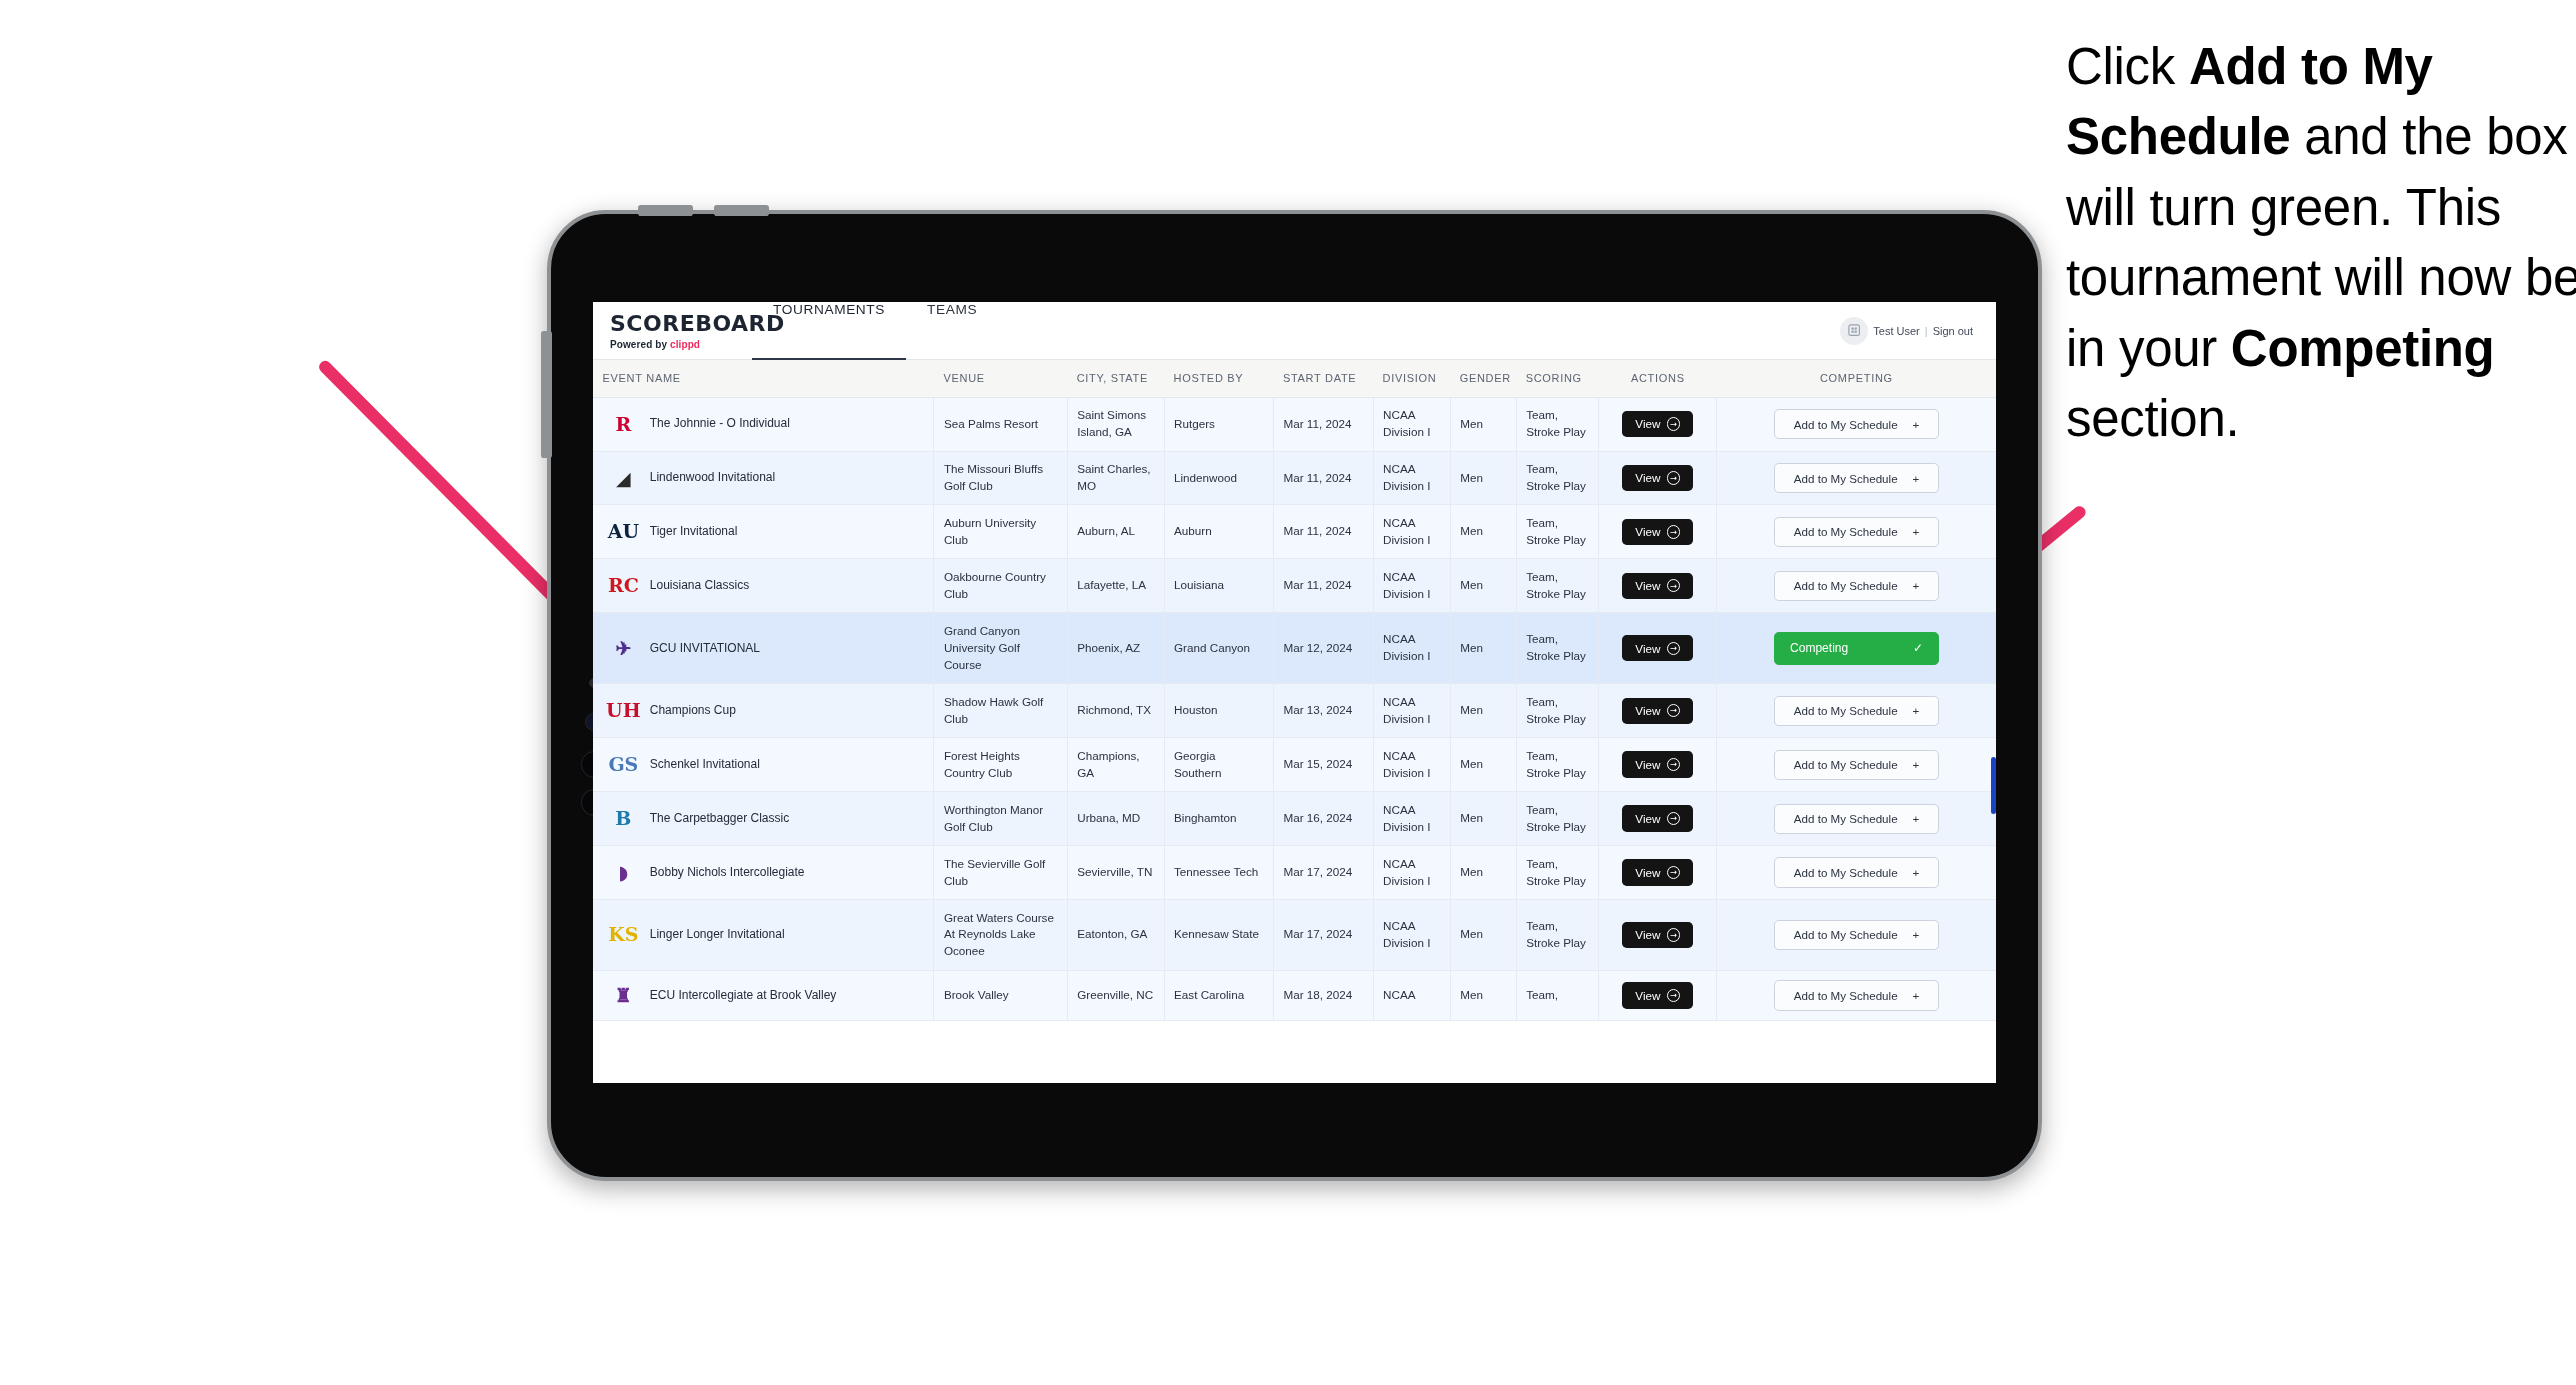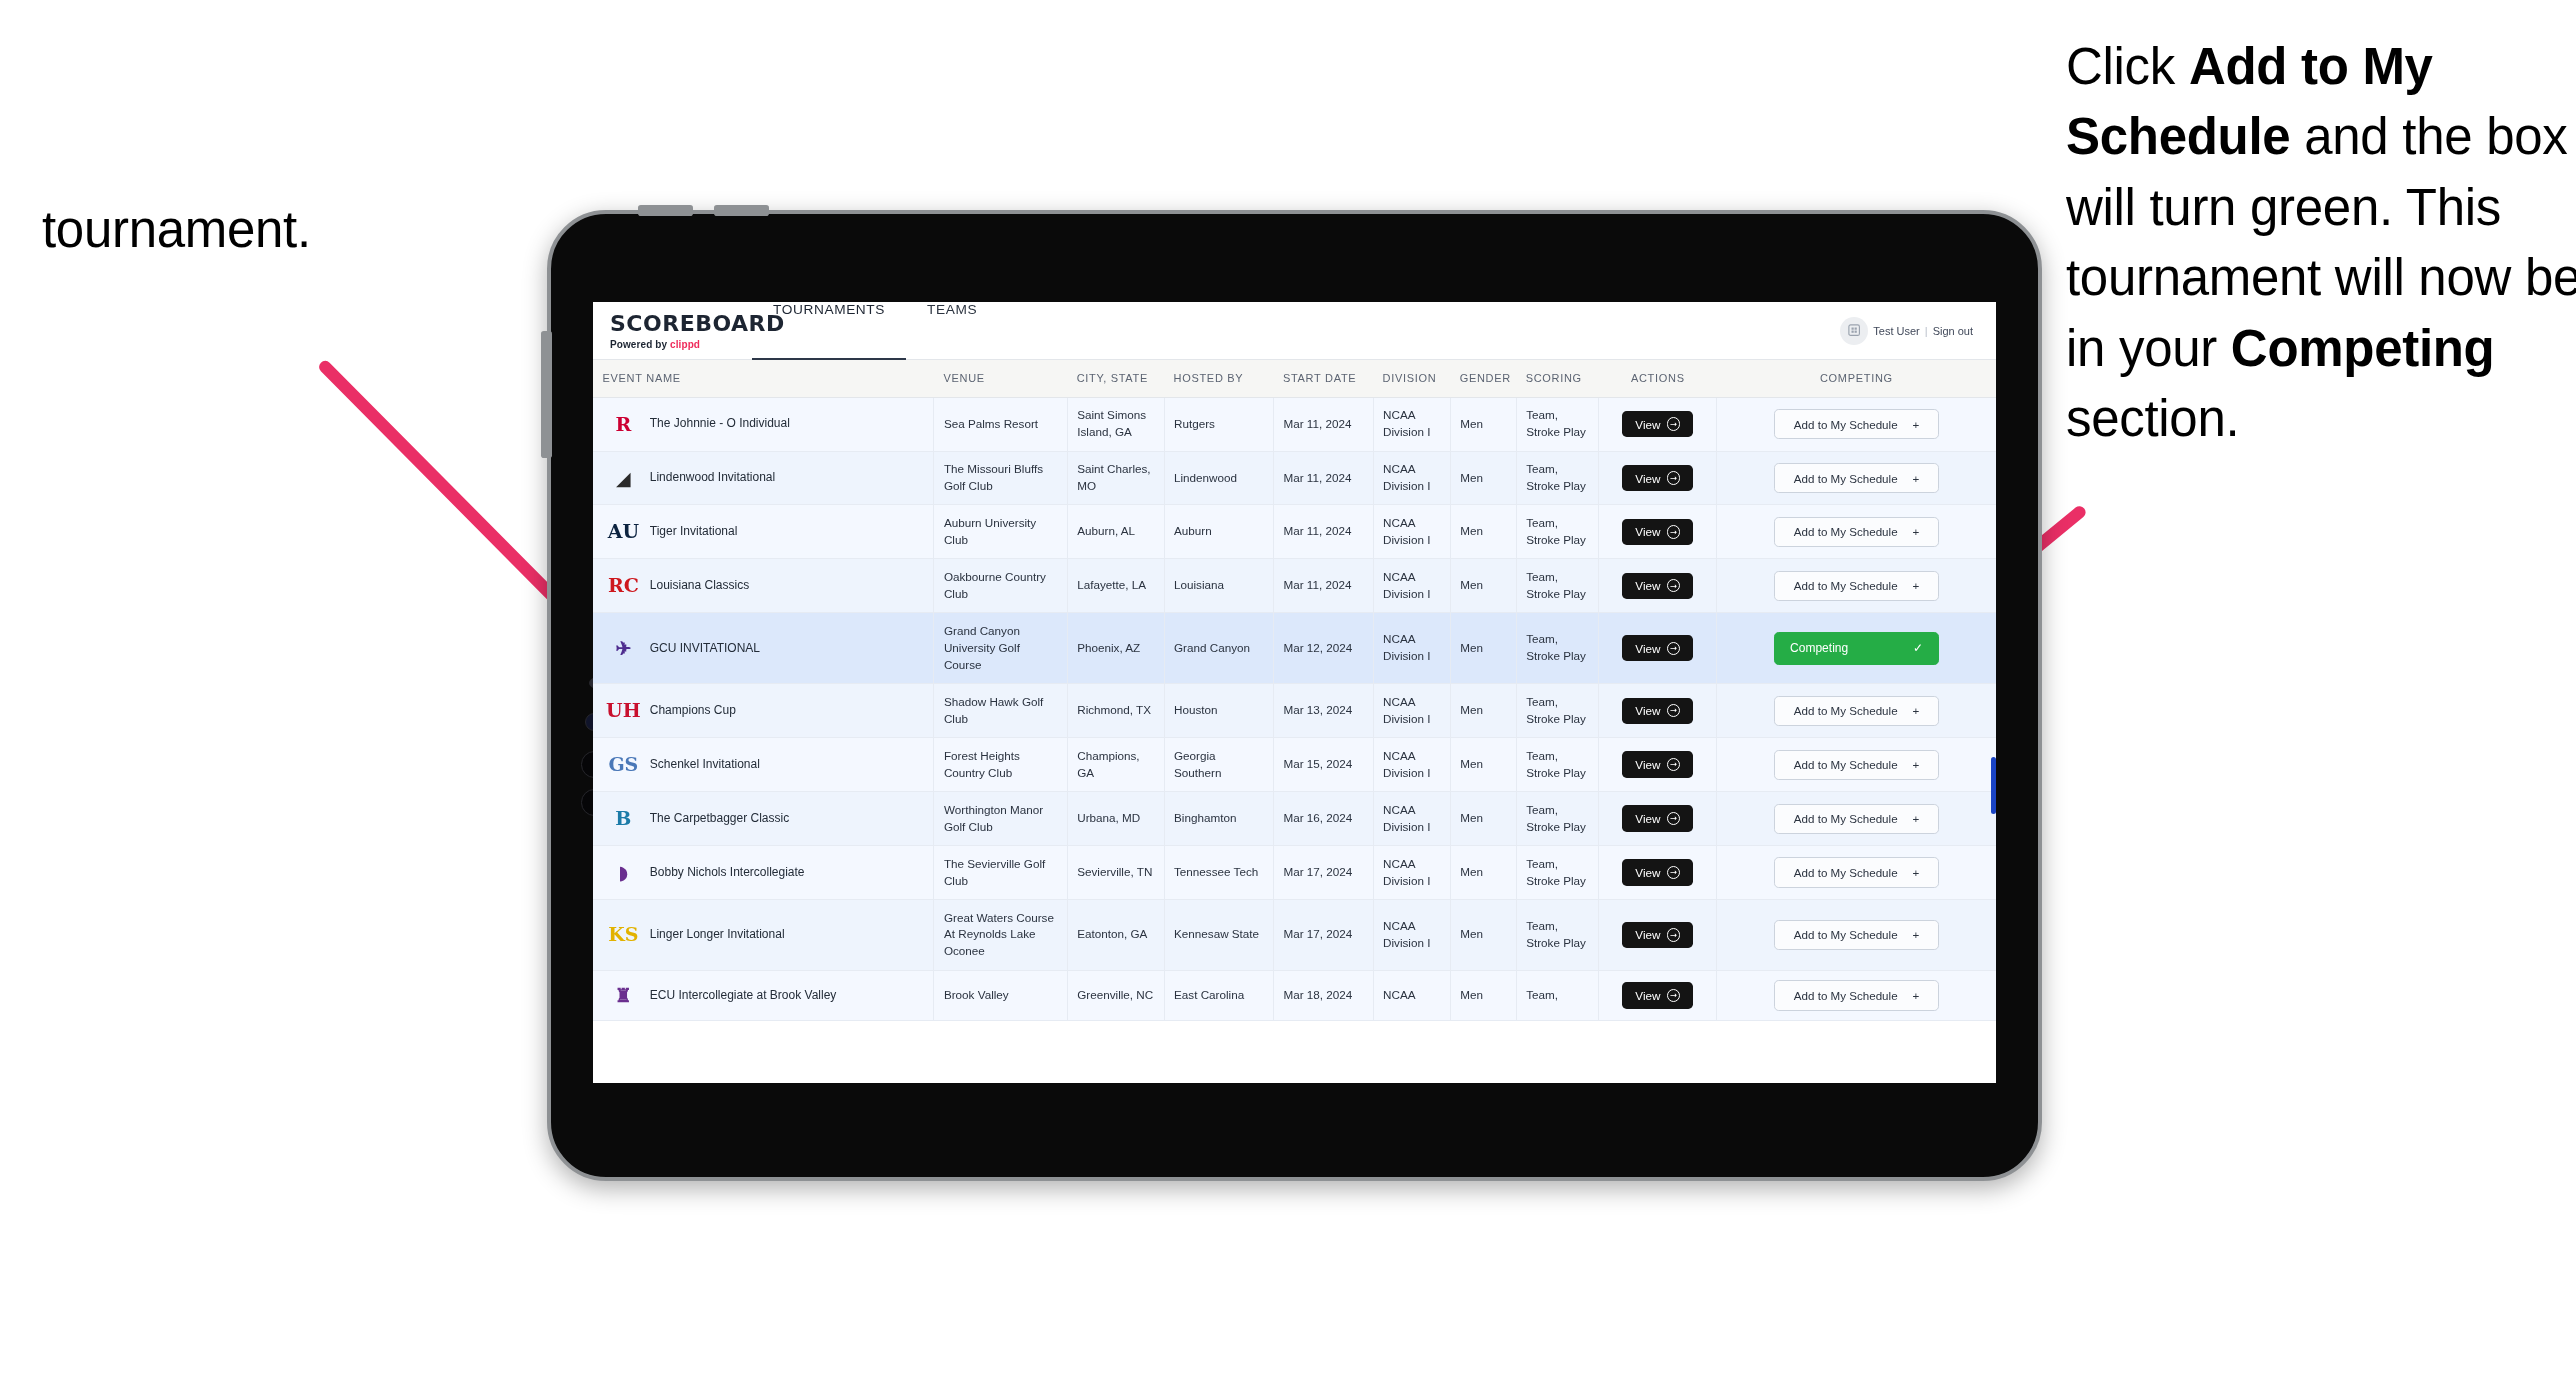--- a/index.html
+++ b/index.html
@@ -180,21 +180,21 @@
   .ev-logo {
     width: 26.5px; height: 26.5px; flex: none;
     display: flex; align-items: center; justify-content: center;
     font-weight: 900; font-size: 19px;
     font-family: "DejaVu Serif", serif;
     line-height: 1;
   }
   .ev-name { font-size: 12px; color: #232c38; }
 
   .btn-view {
-    display: inline-flex; align-items: center; gap: 6.6px;
+    display: inline-flex; gap: 6.6px;
     background: #141414; color: #fff;
     border: none; border-radius: 4.7px;
     font-size: 11.7px;
     padding: 6.6px 13.2px;
     cursor: pointer;
     font-family: "Liberation Sans", sans-serif;
   }
   .btn-view .circ {
     width: 13.2px; height: 13.2px; border-radius: 50%;
     border: 1.3px solid #fff;
@@ -231,21 +231,20 @@
     background: #1a44c4;
     border-radius: 2.8px;
   }
 </style>
 </head>
 <body>
 
 <div id="stage">
 
   <div class="annot" id="annot-left">
-    <div>tournament.</div>
   </div>
 
   <div class="annot" id="annot-right"><span>Click </span><b>Add to My Schedule</b><span> and the box will turn green. This tournament will now be in your </span><b>Competing</b><span> section.</span></div>
 
   <svg class="arrow-svg" id="arrow-left" style="left:312px; top:350px;" width="312" height="312" viewBox="0 0 330 330">
     <line x1="14" y1="18" x2="272" y2="278" stroke="#ea2f66" stroke-width="13" stroke-linecap="round"></line>
     <polygon points="318,330 250,292 272,258" fill="#ea2f66"></polygon>
     <polygon points="318,330 254,318 262,272" fill="#ea2f66"></polygon>
   </svg>
 

